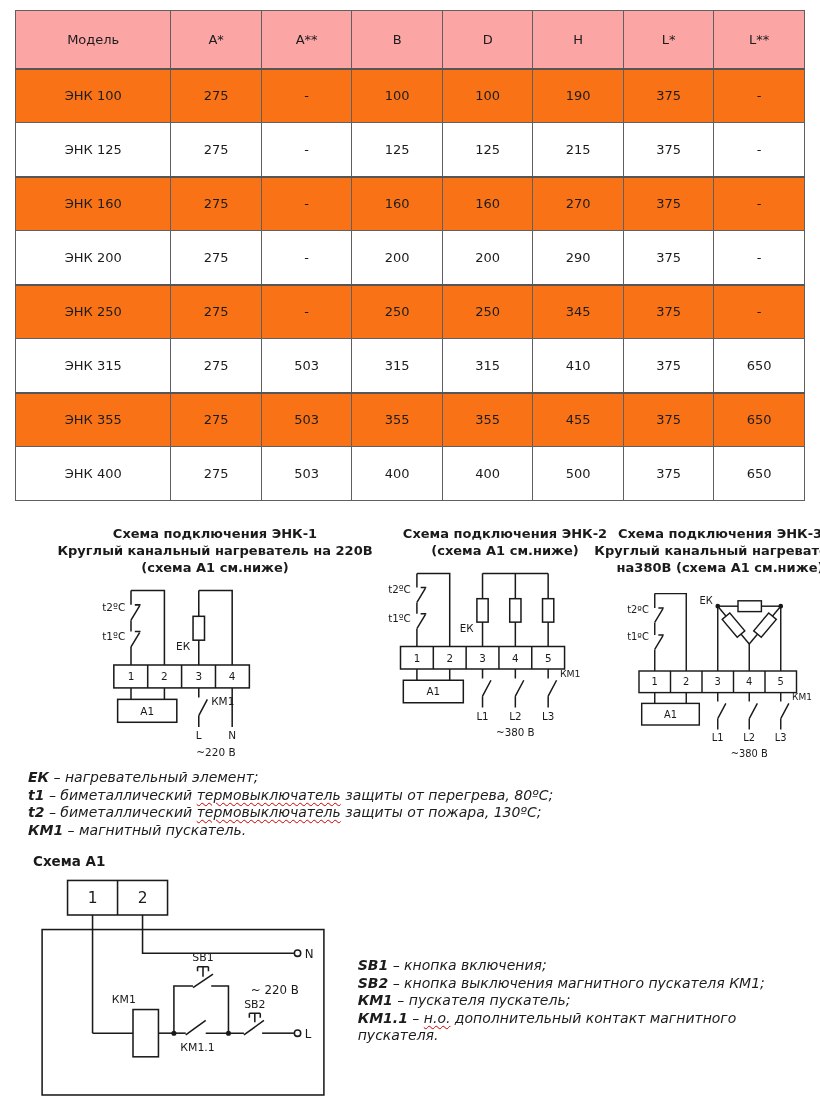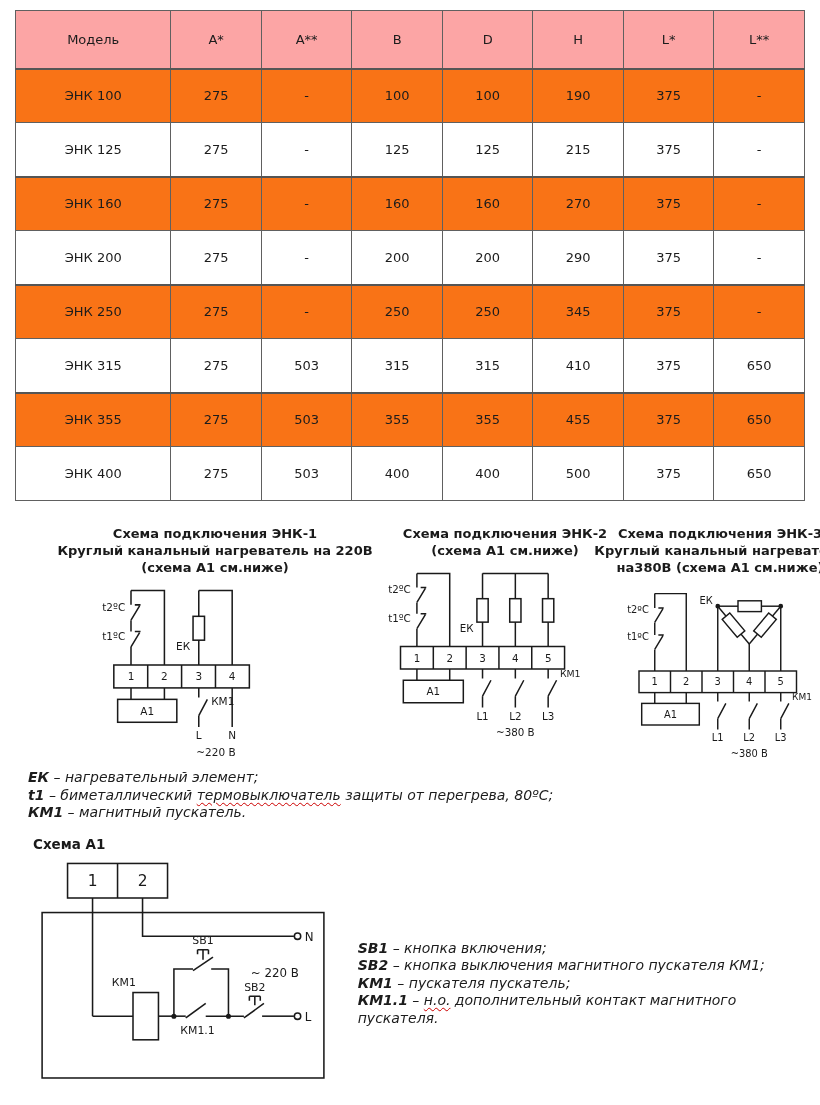--- a/index.html
+++ b/index.html
@@ -337,20 +337,21 @@
           <text x="187.5" y="178" font-size="11" text-anchor="middle">L3</text>
           <text x="152.5" y="195" font-size="11" text-anchor="middle">~380 В</text>
         </svg>
       </div>
     </section>
   </div>
 
   <div class="legend-top">
       <div class="legend-line"><b>ЕК</b><span> – нагревательный элемент;</span></div>
       <div class="legend-line"><b>t1</b><span> – биметаллический </span><span class="wavy">термовыключатель</span><span> защиты от перегрева, 80ºС;</span></div>
+      <div class="legend-line"><b>t2</b><span> – биметаллический </span><span class="wavy">термовыключатель</span><span> защиты от пожара, 130ºС;</span></div>
       <div class="legend-line"><b>КМ1</b><span> – магнитный пускатель.</span></div>
     </div>
 
   <div class="a1-section">
     <div class="a1-left">
       <div class="a1-title">Схема А1</div>
       <svg width="300" viewBox="0 0 330 252">
         <g stroke="#1a1a1a" stroke-width="1.7" fill="none">
           <rect x="38" y="6" width="110" height="38" fill="#fff"></rect>
           <path d="M93,6 V44"></path>

